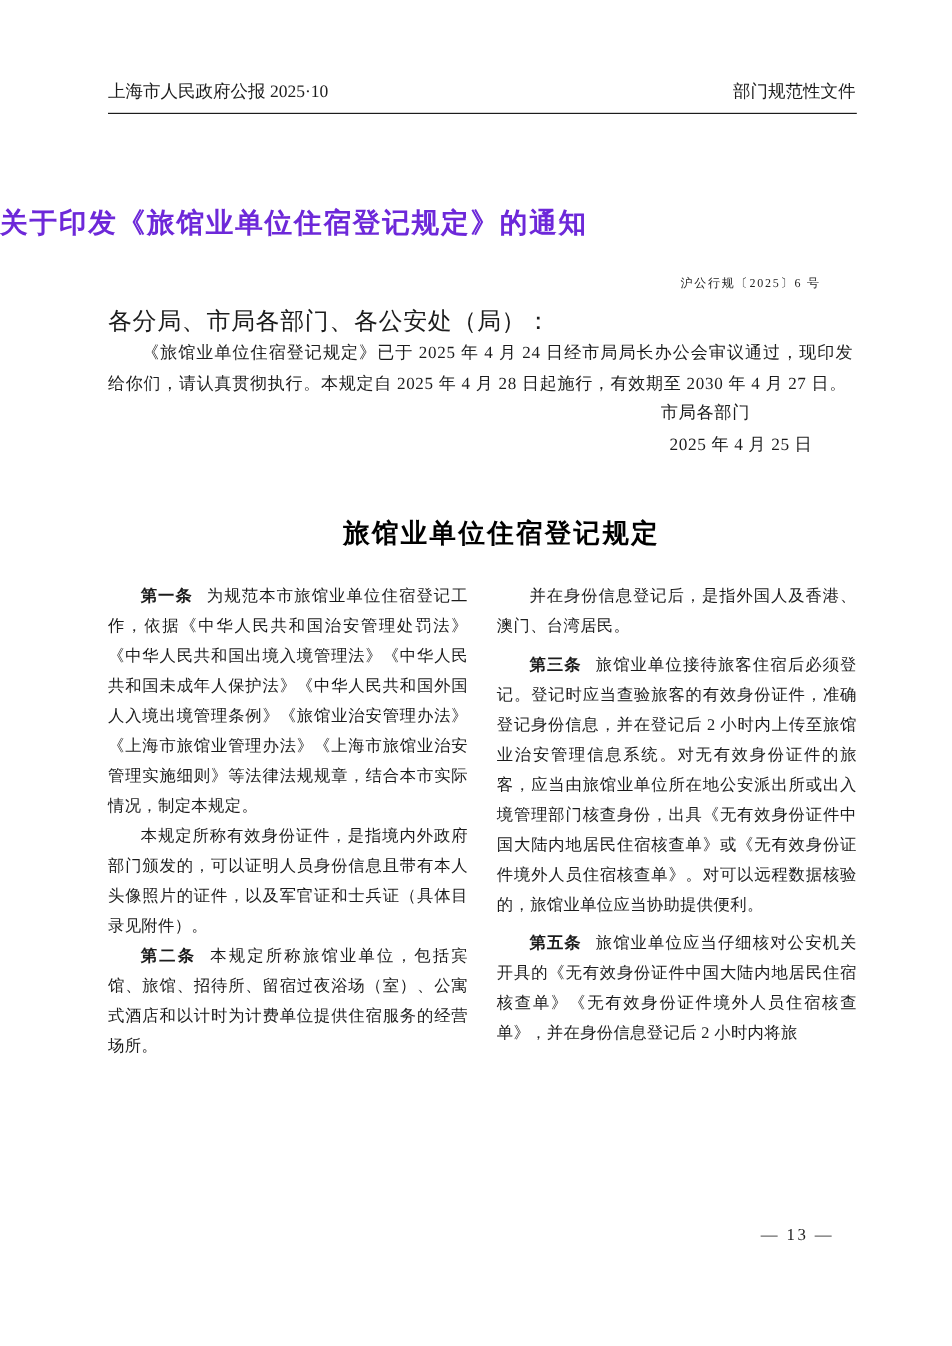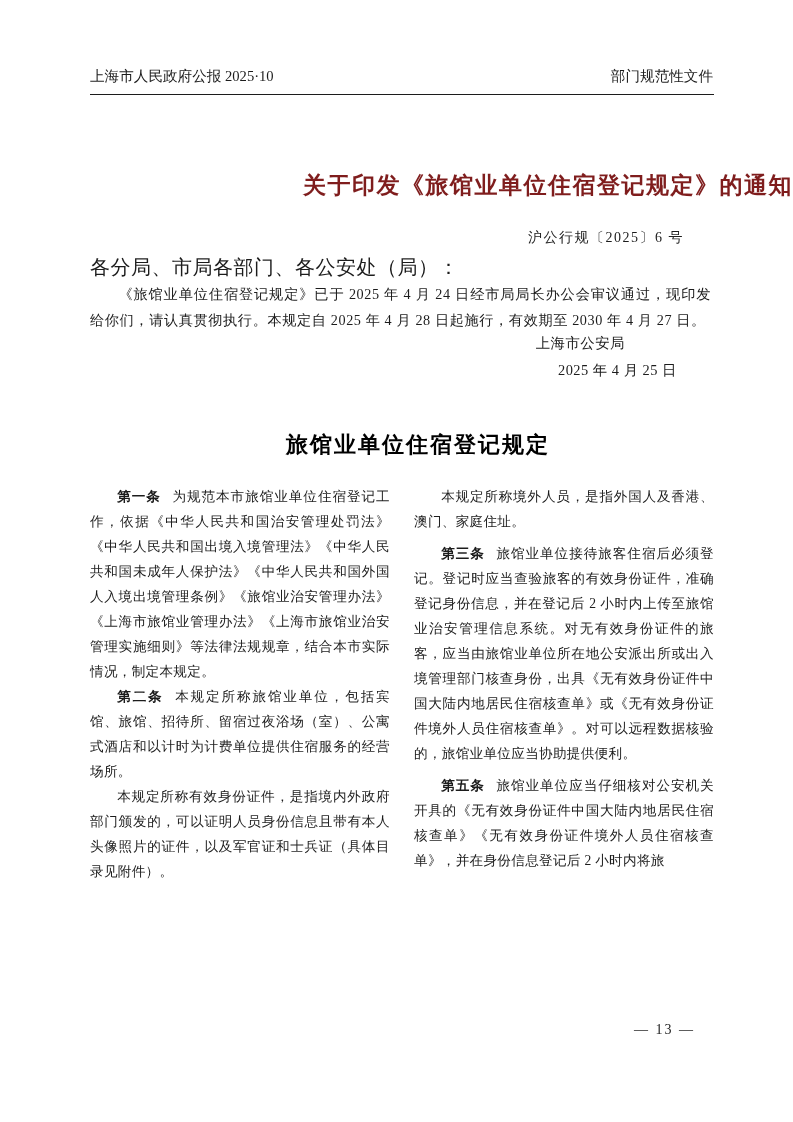--- a/index.html
+++ b/index.html
@@ -33,32 +33,32 @@
     right: 79px;
     top: 94px;
     border-top: 1.6px solid #1c1c1c;
   }
   .notice-title {
     position: absolute;
     left: 0;
     right: 0;
     top: 170px;
     margin: 0;
-    text-align: right;
+    text-align: left;
     font-family: "Liberation Sans", sans-serif;
     font-weight: bold;
     font-size: 23px;
     letter-spacing: 1.5px;
-    color: #7f1d1d;
+    color: #6d28d9;
   }
   .doc-number {
     position: absolute;
     top: 229px;
     right: 109px;
-    font-size: 14px;
+    font-size: 10px;
     letter-spacing: 1.5px;
   }
   .salutation {
     position: absolute;
     top: 254px;
     left: 90px;
     font-size: 20px;
     letter-spacing: 0.5px;
   }
   .notice-body {
@@ -153,34 +153,34 @@
   <div class="rule"></div>
 
   <h1 class="notice-title">关于印发《旅馆业单位住宿登记规定》的通知</h1>
 
   <div class="doc-number">沪公行规〔2025〕6 号</div>
 
   <div class="salutation">各分局、市局各部门、各公安处（局）：</div>
 
   <p class="notice-body">《旅馆业单位住宿登记规定》已于 2025 年 4 月 24 日经市局局长办公会审议通过，现印发给你们，请认真贯彻执行。本规定自 2025 年 4 月 28 日起施行，有效期至 2030 年 4 月 27 日。</p>
 
-  <div class="signer">上海市公安局</div>
+  <div class="signer">市局各部门</div>
 
   <div class="sign-date">2025 年 4 月 25 日</div>
 
   <h2 class="reg-title">旅馆业单位住宿登记规定</h2>
 
   <div class="columns">
     <div class="col col-left">
         <p class="indent"><span class="lead">第一条</span>为规范本市旅馆业单位住宿登记工作，依据《中华人民共和国治安管理处罚法》《中华人民共和国出境入境管理法》《中华人民共和国未成年人保护法》《中华人民共和国外国人入境出境管理条例》《旅馆业治安管理办法》《上海市旅馆业管理办法》《上海市旅馆业治安管理实施细则》等法律法规规章，结合本市实际情况，制定本规定。</p>
+        <p class="indent">本规定所称有效身份证件，是指境内外政府部门颁发的，可以证明人员身份信息且带有本人头像照片的证件，以及军官证和士兵证（具体目录见附件）。</p>
         <p class="indent"><span class="lead">第二条</span>本规定所称旅馆业单位，包括宾馆、旅馆、招待所、留宿过夜浴场（室）、公寓式酒店和以计时为计费单位提供住宿服务的经营场所。</p>
-        <p class="indent">本规定所称有效身份证件，是指境内外政府部门颁发的，可以证明人员身份信息且带有本人头像照片的证件，以及军官证和士兵证（具体目录见附件）。</p>
       </div>
     <div class="col col-right">
-        <p class="indent">本规定所称境外人员，是指外国人及香港、澳门、家庭住址。</p>
+        <p class="indent">并在身份信息登记后，是指外国人及香港、澳门、台湾居民。</p>
         <p class="indent"><span class="lead">第三条</span>旅馆业单位接待旅客住宿后必须登记。登记时应当查验旅客的有效身份证件，准确登记身份信息，并在登记后 2 小时内上传至旅馆业治安管理信息系统。对无有效身份证件的旅客，应当由旅馆业单位所在地公安派出所或出入境管理部门核查身份，出具《无有效身份证件中国大陆内地居民住宿核查单》或《无有效身份证件境外人员住宿核查单》。对可以远程数据核验的，旅馆业单位应当协助提供便利。</p>
         <p class="indent"><span class="lead">第五条</span>旅馆业单位应当仔细核对公安机关开具的《无有效身份证件中国大陆内地居民住宿核查单》《无有效身份证件境外人员住宿核查单》，并在身份信息登记后 2 小时内将旅</p>
       </div>
   </div>
 
   <div class="page-number">— 13 —</div>
 
 </div>
 
 </body></html>

